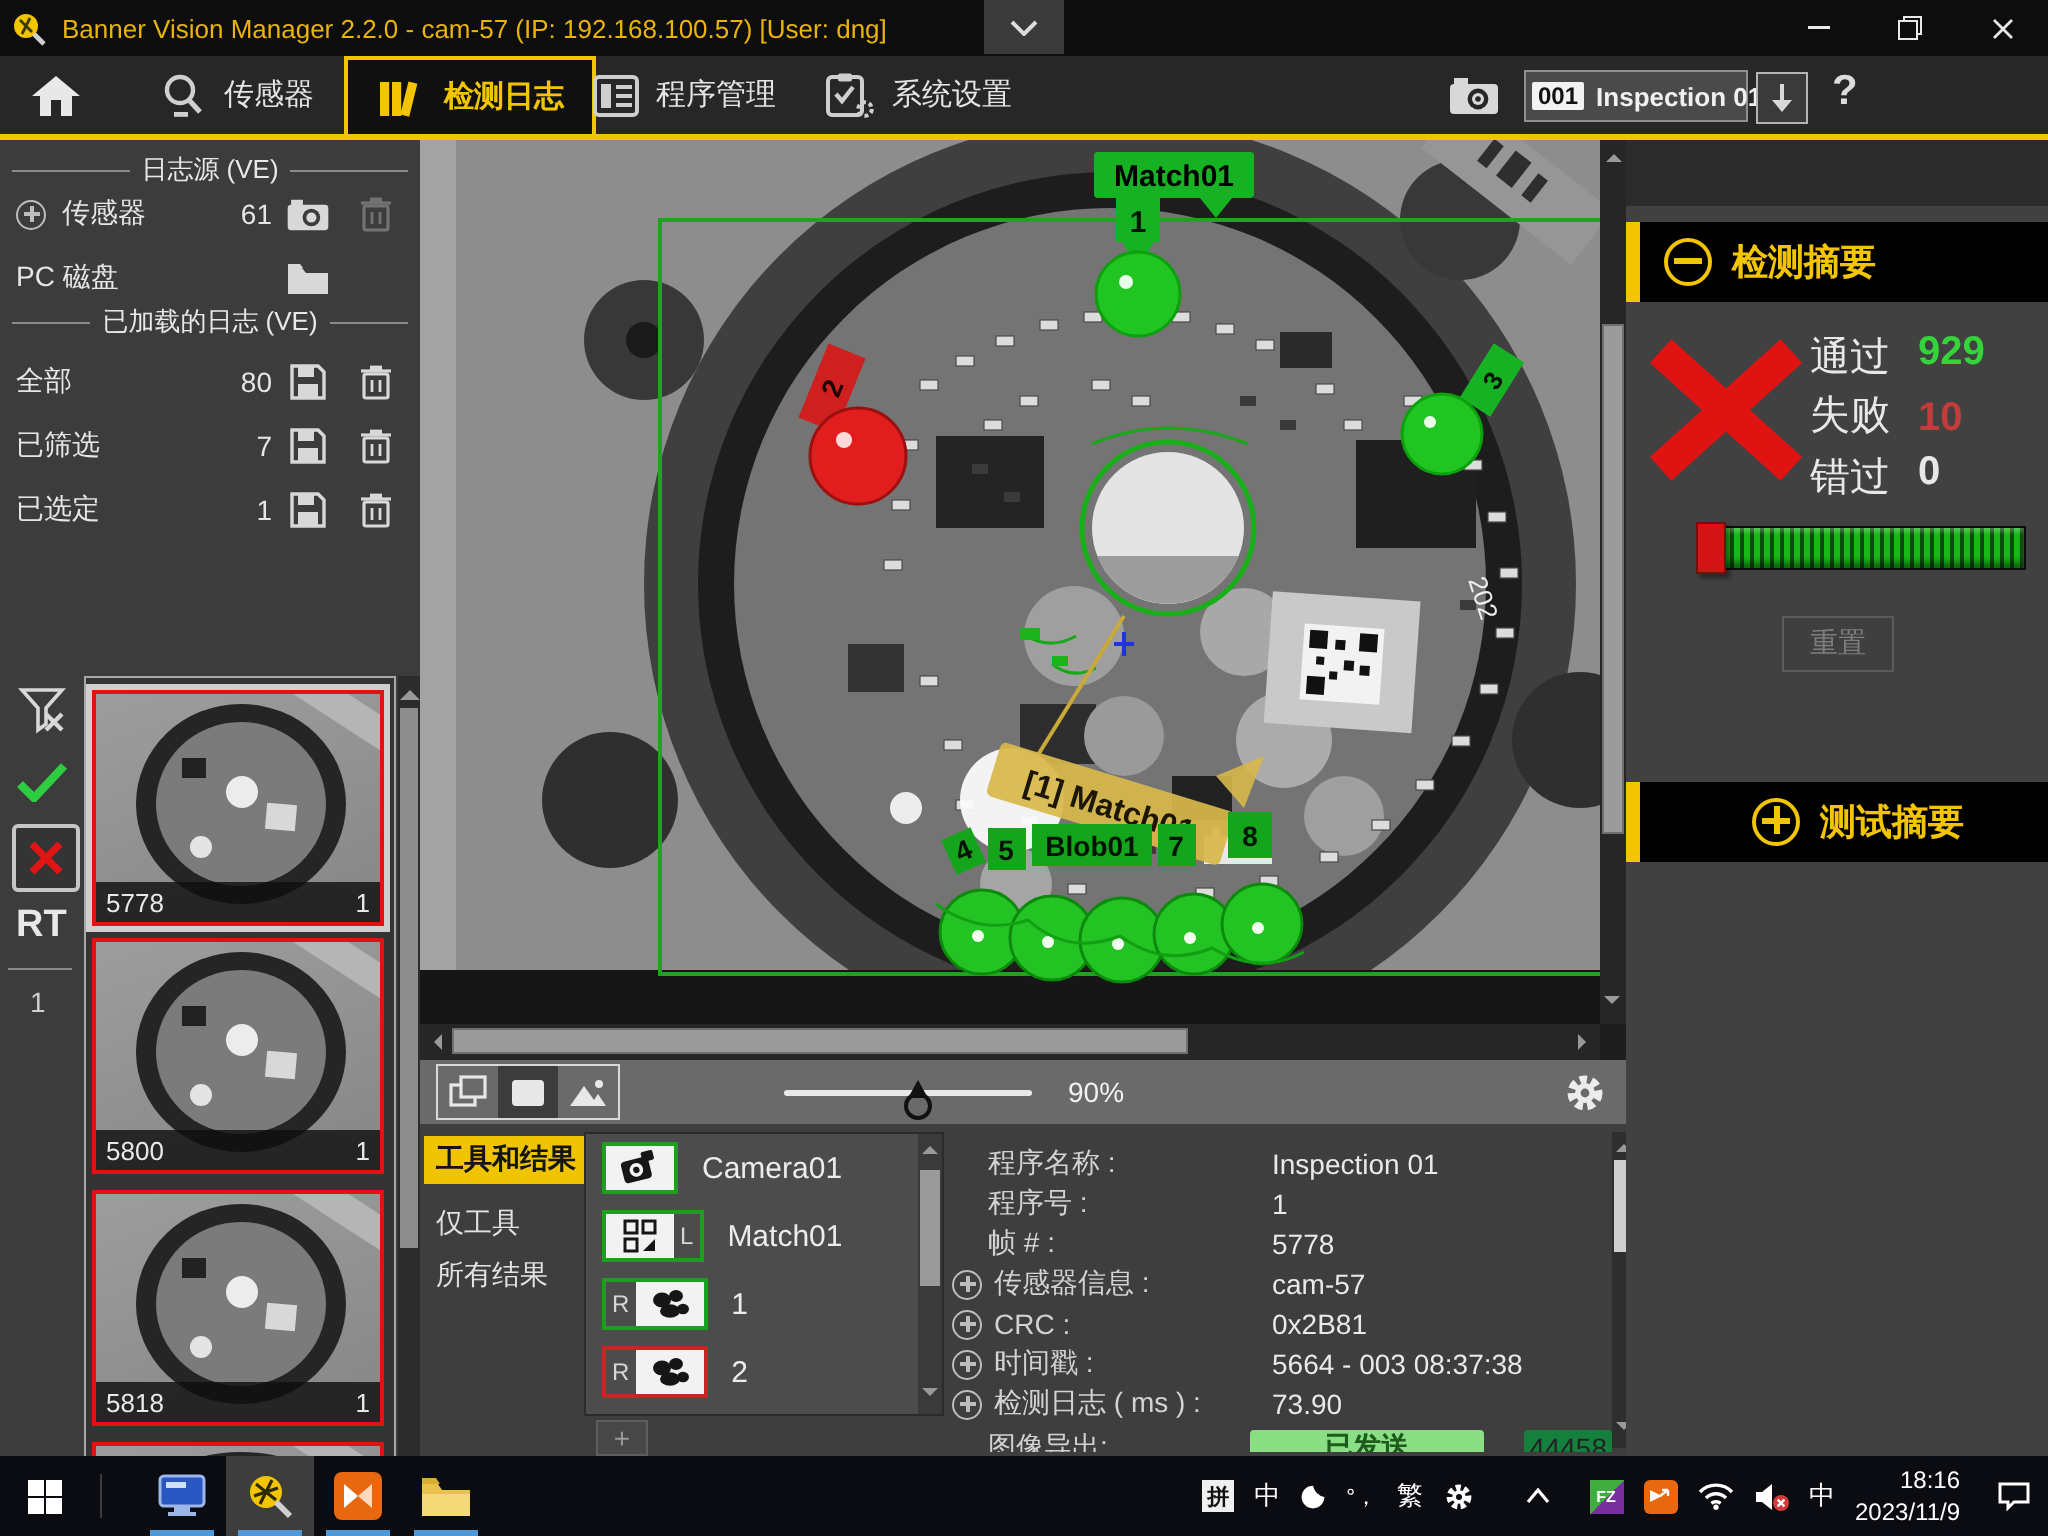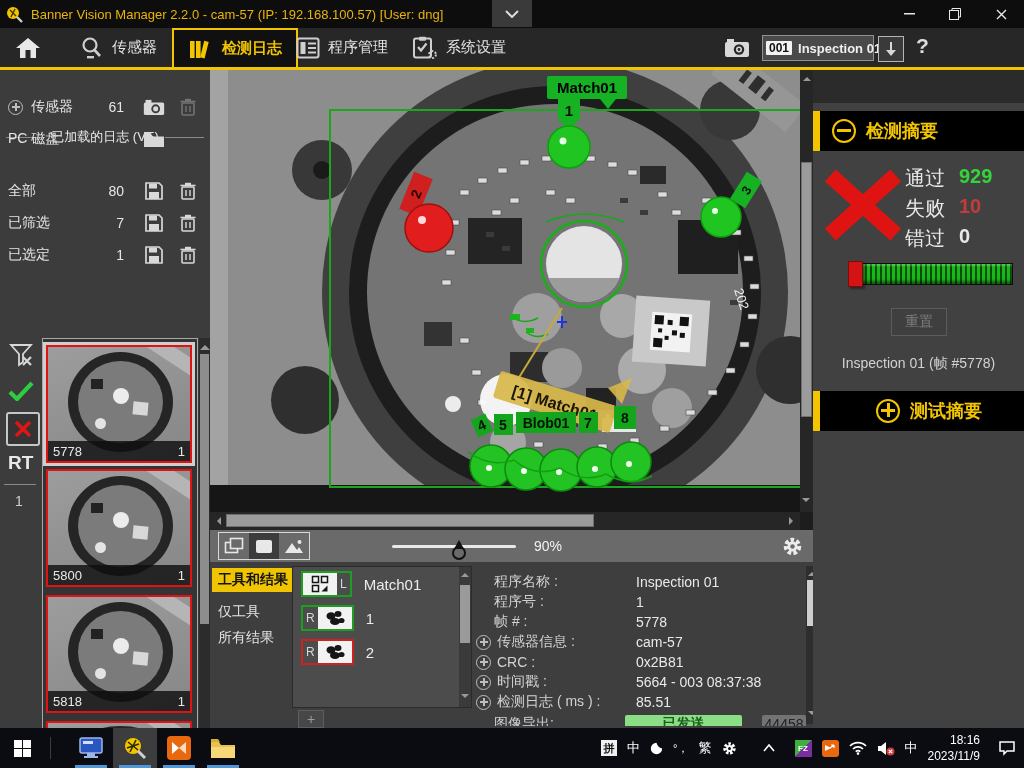--- a/index.html
+++ b/index.html
@@ -23,21 +23,21 @@
   .insp-name{color:#f0f0f0;font-size:13px;font-weight:bold;white-space:nowrap;}
   .insp-arrow{position:absolute;left:878px;top:8px;width:24px;height:24px;border:1px solid #b5b5b5;background:#3a3a3a;display:flex;align-items:center;justify-content:center;}
   .help-q{position:absolute;left:916px;top:6px;color:#dcdcdc;font-size:21px;font-weight:bold;}
 
   
   .sidebar{position:absolute;left:0;top:70px;width:210px;height:658px;background:#3c3c3c;color:#e6e6e6;}
   .sec-head{display:flex;align-items:center;color:#e8e8e8;font-size:13px;gap:6px;padding:0 6px;}
   .sec-head:before,.sec-head:after{content:"";flex:1;border-top:1px solid #8a8a8a;}
   .srow{position:absolute;left:0;width:210px;height:26px;display:flex;align-items:center;font-size:14px;}
   .srow .lbl{margin-left:8px;}
-  .srow .cnt{position:absolute;left:100px;width:24px;text-align:right;}
+  .srow .cnt{position:absolute;left:112px;width:24px;text-align:right;}
   .sic{position:absolute;width:24px;height:22px;display:flex;align-items:center;justify-content:center;}
   .dim{opacity:.35;}
   .filtcol{position:absolute;left:0;top:268px;width:40px;}
   .fbtn{width:30px;height:30px;margin:2px 4px 6px 6px;display:flex;align-items:center;justify-content:center;}
   .redxbox{border:2px solid #c6c6c6;border-radius:3px;background:#343434;}
   .rt{color:#e8e8e8;font-weight:bold;font-size:19px;margin:4px 0 0 8px;}
   .fdiv{border-top:1px solid #888;width:32px;margin:10px 0 8px 4px;}
   .fidx{color:#cfcfcf;font-size:14px;margin-left:15px;}
 
   .thumblist{position:absolute;left:42px;top:268px;width:156px;height:460px;border:1px solid #a8a8a8;box-sizing:border-box;overflow:hidden;background:#343434;}
@@ -95,21 +95,21 @@
   .details{position:absolute;left:262px;top:4px;width:334px;height:160px;overflow:hidden;}
   .drow{position:absolute;left:0;width:334px;height:20px;display:flex;align-items:center;font-size:14px;gap:12px;}
   .dlabel{width:152px;color:#d2d2d2;display:flex;align-items:center;gap:6px;padding-left:22px;box-sizing:border-box;}
   .dlabel.exp{padding-left:4px;}
   .dvalue{color:#e9e9e9;}
   .pluscirc{width:13px;height:13px;border:1.5px solid #bdbdbd;border-radius:50%;position:relative;flex:none;}
   .pluscirc:before,.pluscirc:after{content:"";position:absolute;background:#bdbdbd;}
   .pluscirc:before{left:2.5px;top:5.5px;width:8px;height:2px;}
   .pluscirc:after{left:5.5px;top:2.5px;width:2px;height:8px;}
   .sentbtn{background:#8ade84;color:#1d5c1d;font-weight:bold;font-size:14px;width:128px;height:18px;display:flex;align-items:center;justify-content:center;border-radius:2px;}
-  .sentcnt{background:#737373;color:#222;font-size:14px;width:48px;height:18px;display:flex;align-items:center;justify-content:center;margin-left:8px;border-radius:2px;text-decoration:underline;}
+  .sentcnt{background:#15803d;color:#222;font-size:14px;width:48px;height:18px;display:flex;align-items:center;justify-content:center;margin-left:8px;border-radius:2px;text-decoration:underline;}
   .dt-scroll{position:absolute;right:0;top:4px;width:12px;height:158px;background:#2e2e2e;}
   .dt-thumb{position:absolute;left:1px;top:14px;width:10px;height:46px;background:#cfcfcf;}
 
   
   .rpanel{position:absolute;left:813px;top:70px;width:211px;height:718px;background:#414141;margin-top:33px;}
   .rhead{position:absolute;left:0;width:211px;height:40px;background:#000;border-left:7px solid #f2c500;box-sizing:border-box;display:flex;align-items:center;gap:10px;color:#f2c500;font-size:18px;font-weight:bold;}
   .circ-ic{width:20px;height:20px;border:2.5px solid #f2c500;border-radius:50%;position:relative;flex:none;margin-left:12px;}
   .circ-ic:before{content:"";position:absolute;left:3px;top:7.5px;width:14px;height:3px;background:#f2c500;}
   .circ-ic.plus:after{content:"";position:absolute;left:8.5px;top:2px;width:3px;height:14px;background:#f2c500;}
   .bigx{position:absolute;left:14px;top:62px;width:72px;height:80px;}
@@ -230,20 +230,23 @@
   <div class="insp-arrow">
     <svg width="10" height="14" viewBox="0 0 10 14">
         <line x1="5" y1="0" x2="5" y2="9" stroke="#d8d8d8" stroke-width="2"></line>
         <polygon points="0,8 10,8 5,14" fill="#d8d8d8"></polygon>
       </svg>
   </div>
   <div class="help-q">?</div>
 </div>
 
 <div class="sidebar">
+  <div class="sec-head" style="margin-top:6px;">
+      <span>日志源 (VE)</span>
+    </div>
 
   <div class="srow" style="top:24px;">
     <span class="pluscirc" style="margin-left:8px;"></span>
     <span class="lbl">传感器</span>
     <span class="cnt">61</span>
     <span class="sic" style="left:142px;">
       <svg width="22" height="17" viewBox="0 0 26 20">
           <rect x="1" y="4" width="24" height="15" rx="2" fill="#d8d8d8"></rect>
           <rect x="3" y="1" width="7" height="4" fill="#d8d8d8"></rect>
           <circle cx="15" cy="11.5" r="5.2" fill="#3c3c3c"></circle>
@@ -663,20 +666,35 @@
       <span>工具和结果</span>
     </div>
   <div class="btab" style="top:38px;">
       <span>仅工具</span>
     </div>
   <div class="btab" style="top:64px;">
       <span>所有结果</span>
     </div>
 
   <div class="toollist">
+    <div class="titem">
+      <span class="ticon">
+        <span class="tglyph">
+            <svg width="22" height="18" viewBox="0 0 22 18">
+              <g transform="rotate(-14 11 9)">
+                <rect x="2" y="4" width="14" height="11" rx="2" fill="#161616"></rect>
+                <circle cx="9" cy="9.5" r="3.4" fill="#f2f2f2"></circle>
+                <circle cx="9" cy="9.5" r="1.6" fill="#161616"></circle>
+                <rect x="13" y="1.5" width="6" height="5" rx="1" fill="#161616"></rect>
+              </g>
+            </svg>
+          </span>
+      </span>
+      <span class="tname">Camera01</span>
+    </div>
     <div class="titem">
       <span class="ticon">
         <span class="tglyph">
             <svg width="18" height="18" viewBox="0 0 18 18">
               <rect x="1.5" y="1.5" width="6" height="6" fill="none" stroke="#161616" stroke-width="1.5"></rect>
               <rect x="10.5" y="1.5" width="6" height="6" fill="none" stroke="#161616" stroke-width="1.5"></rect>
               <rect x="1.5" y="10.5" width="6" height="6" fill="none" stroke="#161616" stroke-width="1.5"></rect>
               <polygon points="10.5,16.5 16.5,16.5 16.5,10.5" fill="#161616"></polygon>
             </svg>
           </span>
@@ -752,21 +770,21 @@
           <span class="pluscirc"></span>
           <span>时间戳 :</span>
         </span>
         <span class="dvalue">5664 - 003 08:37:38</span>
       </div>
     <div class="drow" style="top:126px;">
         <span class="dlabel exp">
           <span class="pluscirc"></span>
           <span>检测日志 ( ms ) :</span>
         </span>
-        <span class="dvalue">85.51</span>
+        <span class="dvalue">73.90</span>
       </div>
     <div class="drow" style="top:148px;">
       <span class="dlabel">图像导出:</span>
       <span class="sentbtn">已发送</span>
       <span class="sentcnt">44458</span>
     </div>
   </div>
   <div class="dt-scroll">
     <div class="arr up" style="border-width:4px;margin-top:2px;"></div>
     <div class="dt-thumb"></div>
@@ -777,33 +795,32 @@
 <div class="rpanel">
   <div class="rhead" style="top:8px;">
     <span class="circ-ic"></span>
     <span>检测摘要</span>
   </div>
   <div class="bigx"></div>
   <div class="statrow" style="top:62px;">
     <span>通过</span>
       <span class="statval" style="color:#35d43a;">929</span>
   </div>
-  <div class="statrow" style="top:92px;">
+  <div class="statrow" style="top:92px;align-items:flex-end;">
     <span>失败</span>
       <span class="statval" style="color:#c33c3c;">10</span>
   </div>
   <div class="statrow" style="top:122px;">
     <span>错过</span>
       <span class="statval" style="color:#e8e8e8;">0</span>
   </div>
   <div class="pbar">
       <div class="pbar-red"></div>
     </div>
   <div class="resetbtn">重置</div>
-  <div class="frameinfo">Inspection 01   (帧 #5778)</div>
   <div class="rhead" style="top:288px;padding-left:44px;">
     <span class="circ-ic plus"></span>
     <span>测试摘要</span>
   </div>
   <svg class="cornerlogo" width="26" height="24" viewBox="0 0 26 24">
     <g transform="rotate(-18 13 12)">
         <polygon points="3,4 13,12 3,20" fill="#e8680f"></polygon>
         <polygon points="23,4 13,12 23,20" fill="#c9560c"></polygon>
       </g>
   </svg>

